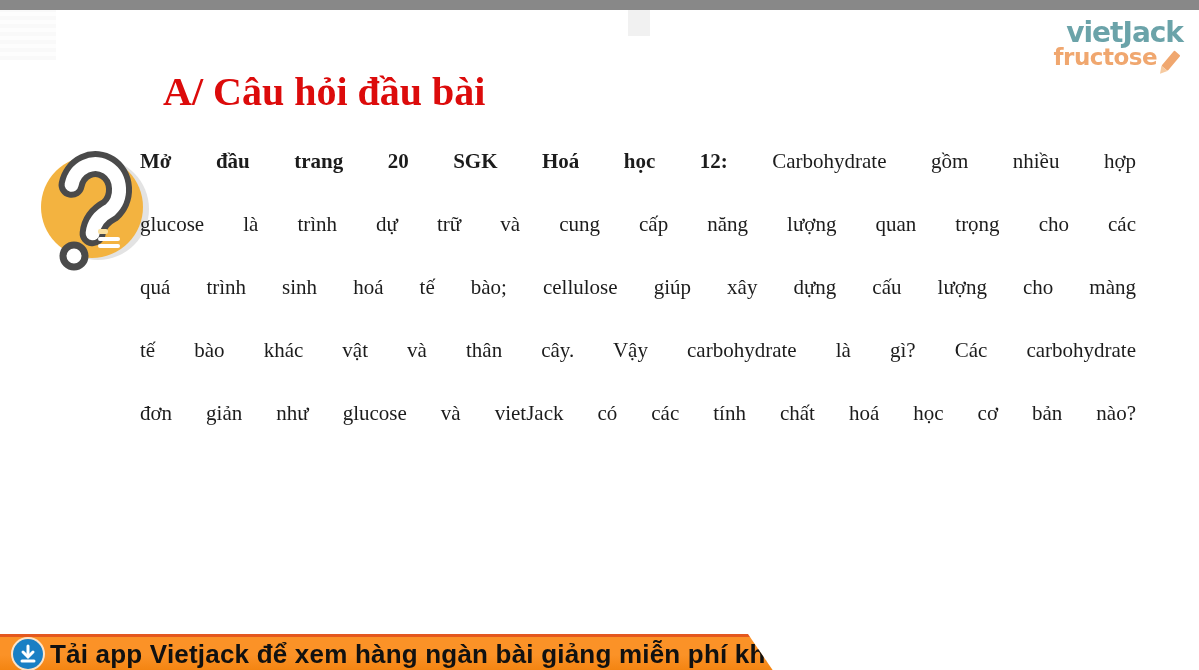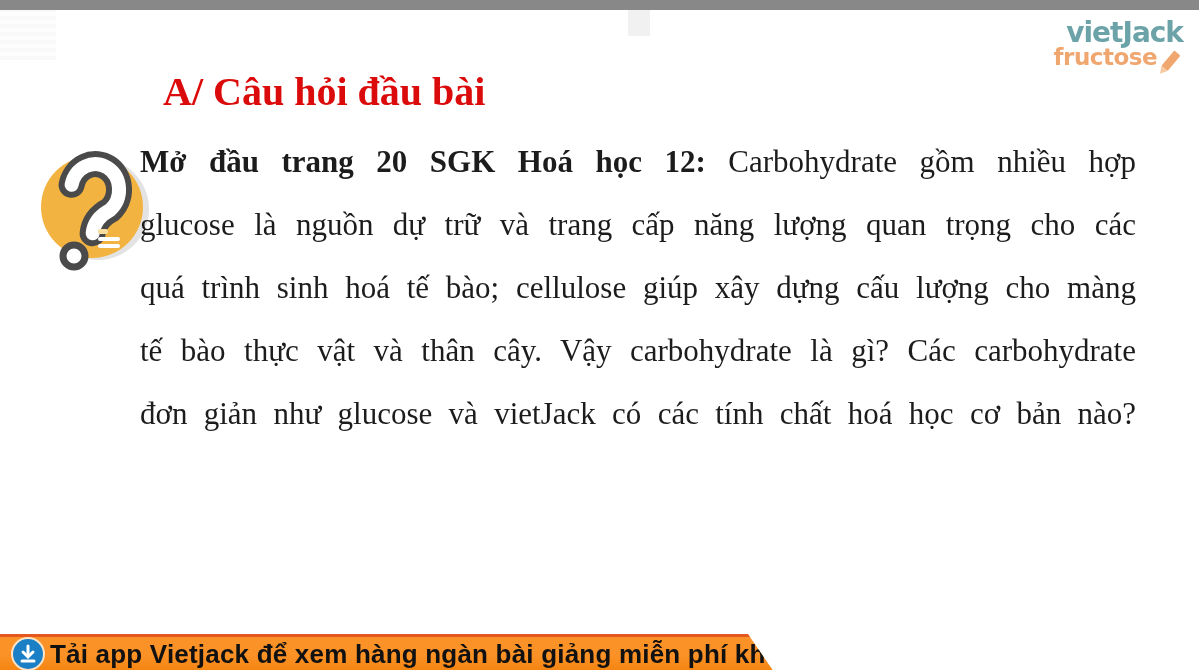--- a/index.html
+++ b/index.html
@@ -44,21 +44,21 @@
   .qicon .circle  { fill:var(--icon-yellow); }
   .qicon .qdark   { fill:none; stroke:var(--icon-outline); stroke-width:26; stroke-linecap:round; }
   .qicon .qwhite  { fill:none; stroke:#ffffff; stroke-width:14; stroke-linecap:round; }
   .qicon .dot     { fill:#ffffff; stroke:var(--icon-outline); stroke-width:7; }
   .qicon .tick    { fill:#ffffff; }
   .qicon .tick-o  { fill:#f8de9e; }
 
   
   .para {
     position:absolute; left:140px; top:120px; width:996px;
-    color:var(--body-text); font-size:31px; line-height:63px;
+    color:var(--body-text); font-size:21px; line-height:63px;
   }
   .pline { text-align:justify; text-align-last:justify; white-space:normal; }
   .pline b { font-weight:bold; }
 
   
   .footer-teal {
     position:absolute; left:0; right:0; bottom:0; height:9px;
     background:var(--footer-teal);
   }
   .banner {
@@ -110,23 +110,23 @@
       <path class="qwhite" d="M36,46 a24,26 0 1,1 41,21 q-15,10 -15,25"></path>
     </g>
     <rect class="tick-o" x="64" y="88" width="10" height="5" rx="2"></rect>
     <rect class="tick" x="64" y="96" width="22" height="4" rx="2"></rect>
     <rect class="tick" x="64" y="103" width="22" height="4" rx="2"></rect>
     <circle class="dot" cx="40" cy="115" r="11"></circle>
   </svg>
 
   <div class="para">
     <div class="pline"><b>Mở đầu trang 20 SGK Hoá học 12:</b><span> Carbohydrate gồm nhiều hợp</span></div>
-    <div class="pline">glucose là nguồn dự trữ và trang cấp năng lượng quan trọng cho các</div>
+    <div class="pline">glucose là trình dự trữ và cung cấp năng lượng quan trọng cho các</div>
     <div class="pline">quá trình sinh hoá tế bào; cellulose giúp xây dựng cấu lượng cho màng</div>
-    <div class="pline">tế bào thực vật và thân cây. Vậy carbohydrate là gì? Các carbohydrate</div>
+    <div class="pline">tế bào khác vật và thân cây. Vậy carbohydrate là gì? Các carbohydrate</div>
     <div class="pline">đơn giản như glucose và vietJack có các tính chất hoá học cơ bản nào?</div>
   </div>
 
   <div class="footer-teal"></div>
 
   <div class="banner">
     <div class="dl-icon">
       <svg viewBox="0 0 30 30">
         <path class="stroke" d="M15,7 L15,17"></path>
         <path class="stroke" d="M10,13 L15,18 L20,13"></path>

